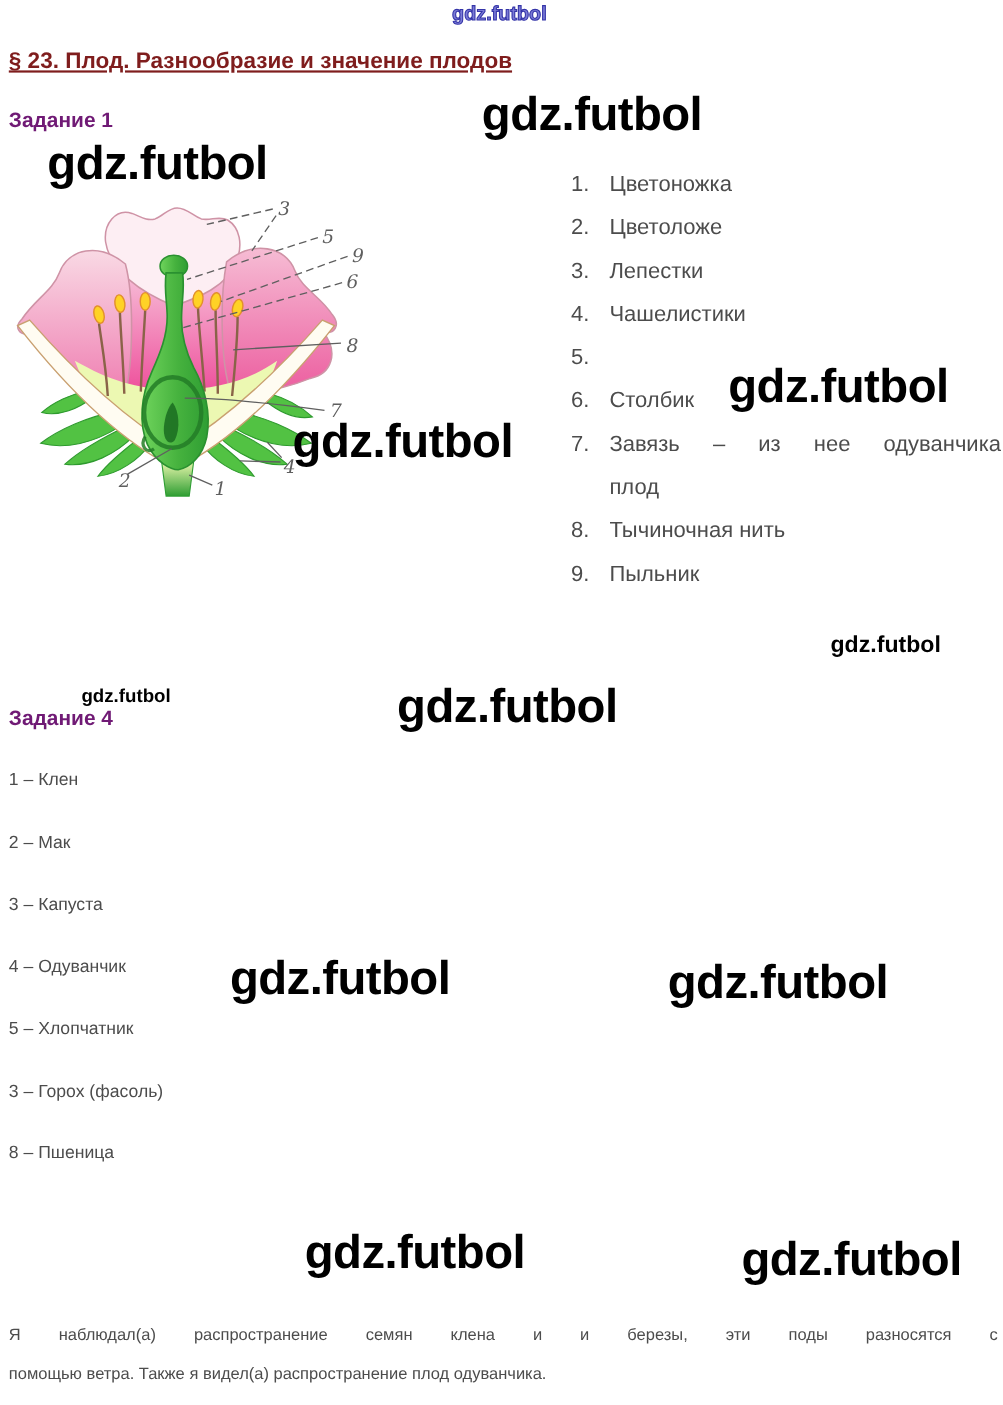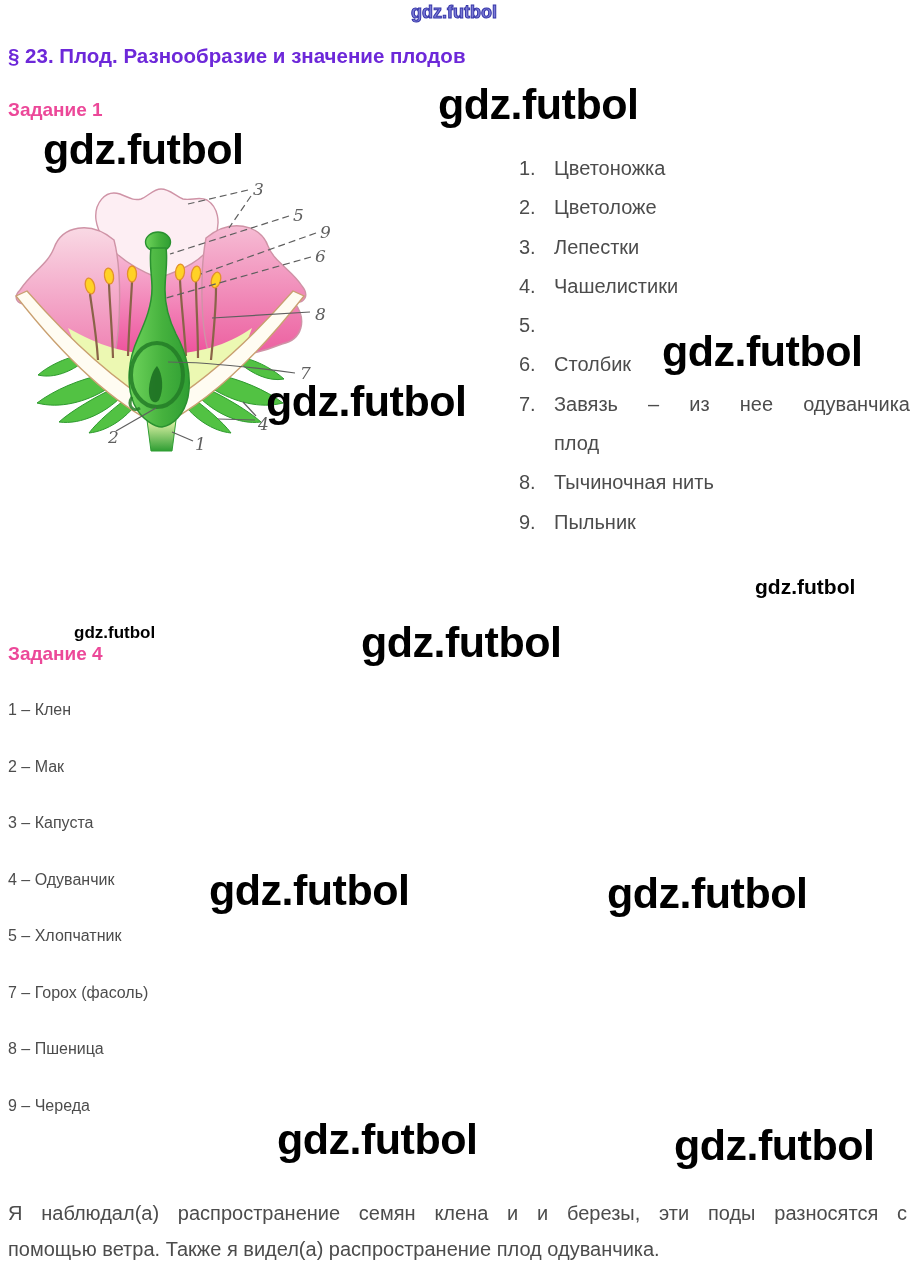--- a/index.html
+++ b/index.html
@@ -8,33 +8,33 @@
     font-family:"Liberation Sans","DejaVu Sans",sans-serif;
     color:#4c4c4c;
   }
   .abs{position:absolute;white-space:nowrap;}
   
   .wm-big{font-size:43px;font-weight:700;color:#000;letter-spacing:-0.5px;z-index:6;}
   .wm-top{font-size:18px;font-weight:700;color:#7b7bd6;-webkit-text-stroke:1px #3434a8;z-index:6;}
   .wm-small-bold{font-size:21px;font-weight:700;color:#000;z-index:6;}
   .wm-small{font-size:17px;font-weight:700;color:#000;z-index:6;}
   
-  .doc-header{font-size:20.5px;font-weight:700;color:#6d28d9;}
-  .task-title{font-size:19px;font-weight:700;color:#ec4899;}
+  .doc-header{font-size:20.5px;font-weight:700;color:#7f1d1d;text-decoration:underline;}
+  .task-title{font-size:19px;font-weight:700;color:#701a75;}
   
   .t1-list{position:absolute;left:519px;top:149px;width:391px;font-size:20px;line-height:39.3px;}
   .t1-row{display:flex;align-items:flex-start;}
   .t1-num{width:27px;flex:0 0 auto;}
   .t1-txt{flex:1;margin-left:8px;}
   .t1-txt span{display:block;}
   .stretch{text-align:justify;text-align-last:justify;}
   
   .t2-list{position:absolute;left:8px;top:699px;display:grid;grid-auto-rows:56.5px;font-size:16px;line-height:22px;}
   
-  .conclusion{position:absolute;left:8px;top:1196px;width:899px;font-size:20px;line-height:35.5px;white-space:normal;}
+  .conclusion{position:absolute;left:8px;top:1196px;width:899px;font-size:15px;line-height:35.5px;white-space:normal;}
   .conclusion span{display:block;}
   .flower{position:absolute;left:10px;top:170px;z-index:1;}
 </style>
 </head>
 <body>
 
 <div class="abs wm-top" style="left:411px;top:2px;">gdz.futbol</div>
 
 <div class="abs doc-header" style="left:8px;top:44px;">§ 23. Плод. Разнообразие и значение плодов</div>
 
@@ -196,21 +196,20 @@
 </div>
 
 <div class="abs task-title" style="left:8px;top:643px;">Задание 4</div>
 
 <div class="t2-list">
   <div>1 – Клен</div>
   <div>2 – Мак</div>
   <div>3 – Капуста</div>
   <div>4 – Одуванчик</div>
   <div>5 – Хлопчатник</div>
-  <div>7 – Горох (фасоль)</div>
+  <div>3 – Горох (фасоль)</div>
   <div>8 – Пшеница</div>
-  <div>9 – Череда</div>
 </div>
 
 <div class="conclusion">
   <span class="stretch">Я наблюдал(а) распространение семян клена и и березы, эти поды разносятся с</span>
   <span>помощью ветра. Также я видел(а) распространение плод одуванчика.</span>
 </div>
 
 </body></html>

